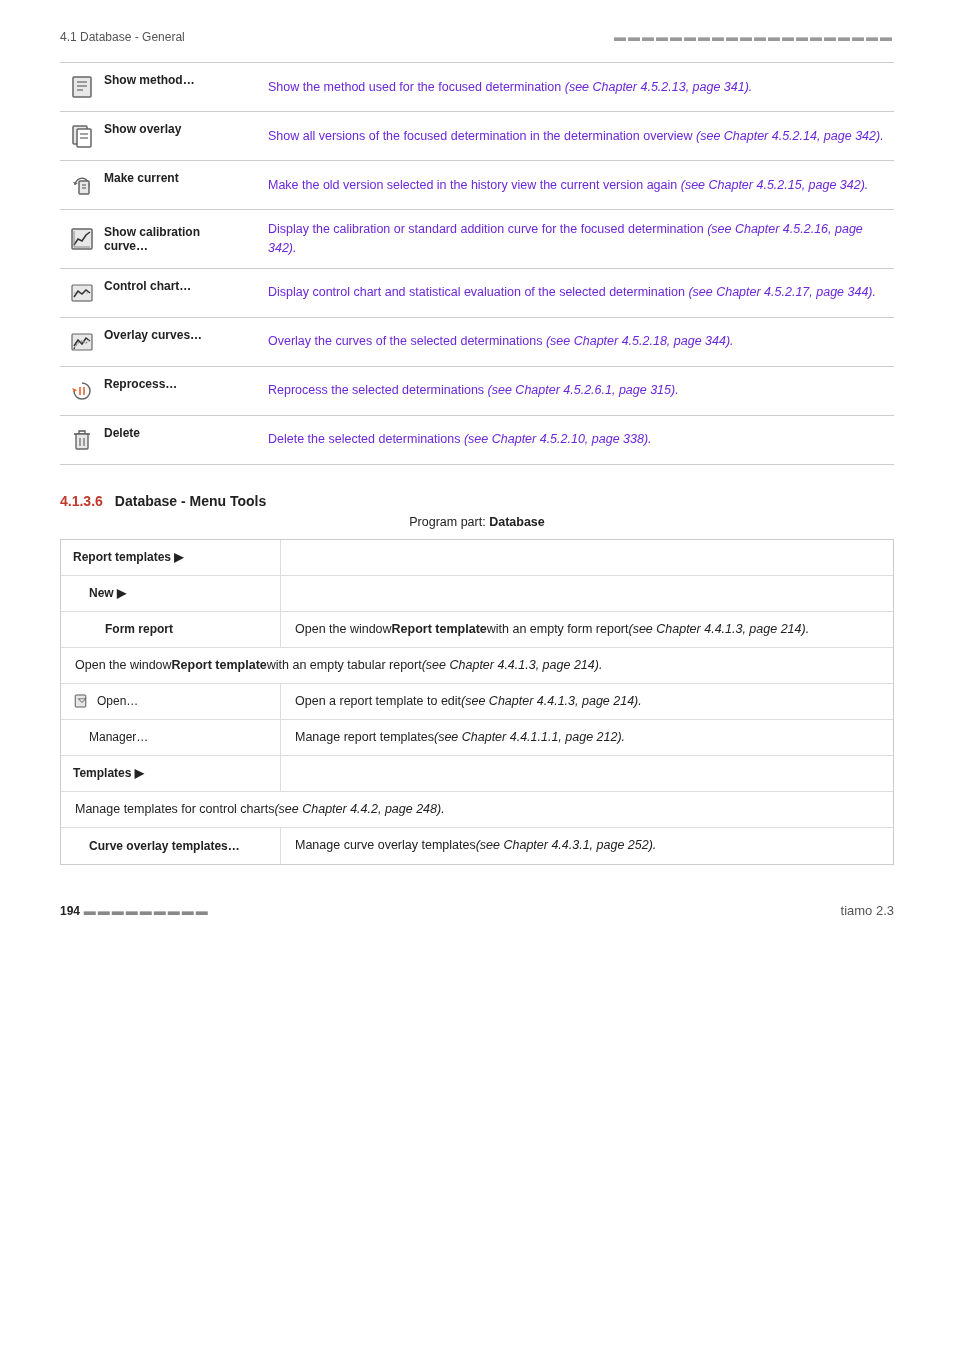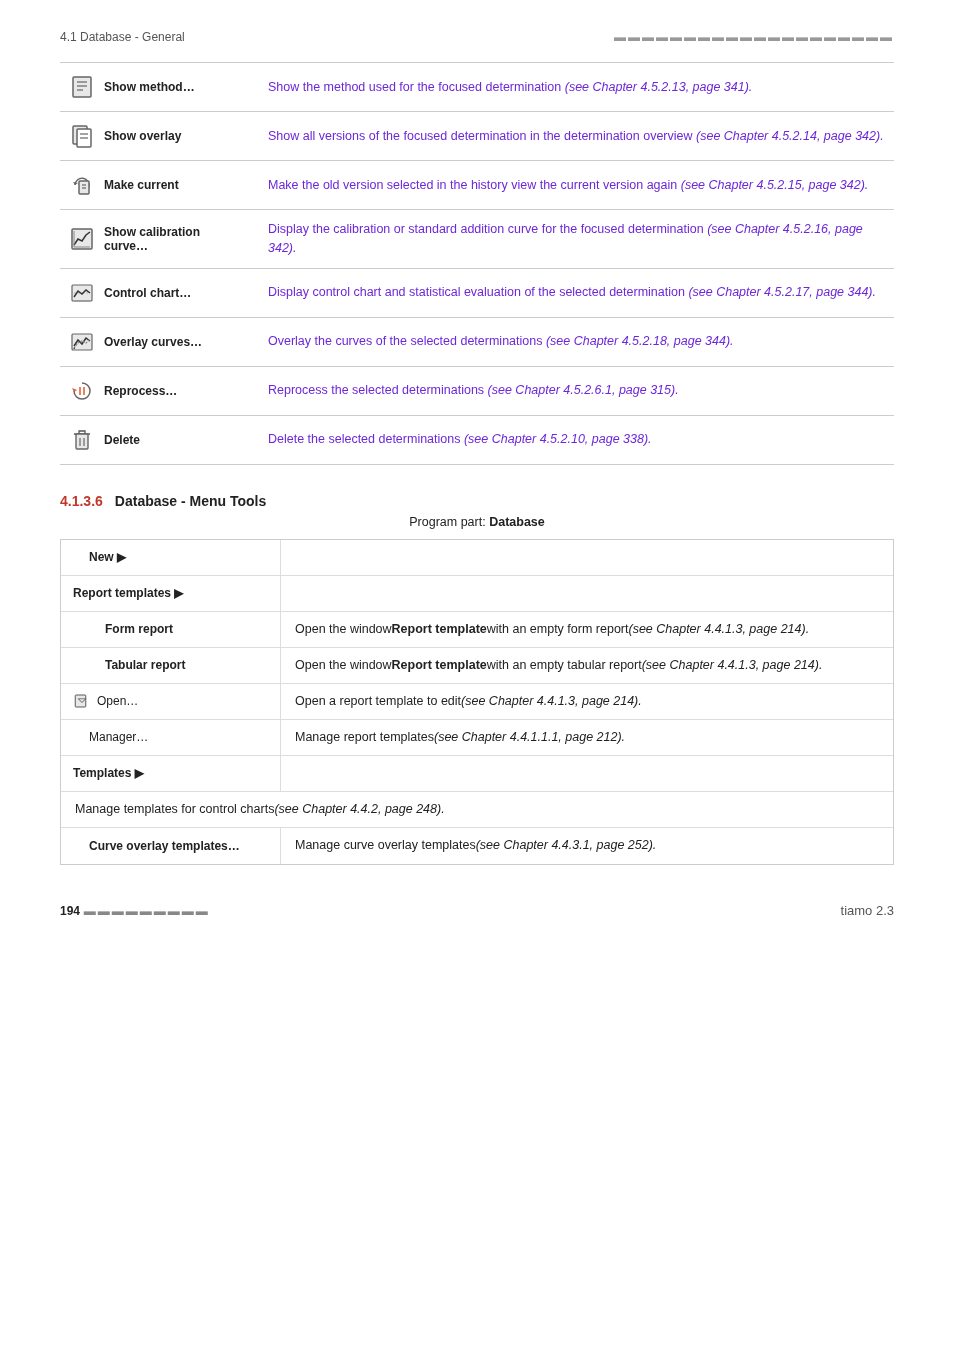--- a/index.html
+++ b/index.html
@@ -41,21 +41,21 @@
     .menu-table td {
       padding: 10px 8px;
       vertical-align: middle;
     }
     .menu-table td:first-child {
       width: 200px;
       white-space: nowrap;
     }
     .icon-label {
       display: flex;
-      align-items: center;
+      align-items: flex-start;
       gap: 8px;
       font-weight: bold;
       font-size: 12px;
     }
     .icon-box {
       width: 28px;
       height: 28px;
       display: flex;
       align-items: center;
       justify-content: center;
@@ -334,36 +334,35 @@
 <div class="section-heading">
   <span class="section-number">4.1.3.6</span><span class="section-title">Database - Menu Tools</span>
 </div>
 <div class="program-part">
   <span>Program part:</span> <strong>Database</strong>
 </div>
 
 <div class="menu-box">
 
   <div class="menu-box-row">
+    <div class="menu-box-left bold-item">Report templates ▶</div>
+    <div class="menu-box-right"></div>
+  </div>
+
+  <div class="menu-box-row">
     <div class="menu-box-left bold-item indent1">New ▶</div>
     <div class="menu-box-right"></div>
   </div>
 
   <div class="menu-box-row">
-    <div class="menu-box-left bold-item">Report templates ▶</div>
-    <div class="menu-box-right"></div>
-  </div>
-
-  <div class="menu-box-row">
     <div class="menu-box-left bold-item indent2">Form report</div>
     <div class="menu-box-right">Open the window <strong>Report template</strong> with an empty form report <em>(see Chapter 4.4.1.3, page 214).</em></div>
   </div>
 
   <div class="menu-box-row">
-    <div class="menu-box-left bold-item indent2">Tabular report</div>
     <div class="menu-box-right">Open the window <strong>Report template</strong> with an empty tabular report <em>(see Chapter 4.4.1.3, page 214).</em></div>
   </div>
 
   <div class="menu-box-row">
     <div class="menu-box-left" style="display:flex;align-items:center;gap:6px;">
       <span style="display:inline-flex;align-items:center;">
         <svg width="18" height="18" viewBox="0 0 24 24" fill="none">
           <rect x="3" y="4" width="14" height="16" rx="1" fill="#e8e8e8" stroke="#555" stroke-width="1.3"></rect>
           <polyline points="7,9 12,14 17,9" stroke="#555" stroke-width="1.3" fill="none"></polyline>
           <line x1="7" y1="9" x2="17" y2="9" stroke="#555" stroke-width="1"></line>

